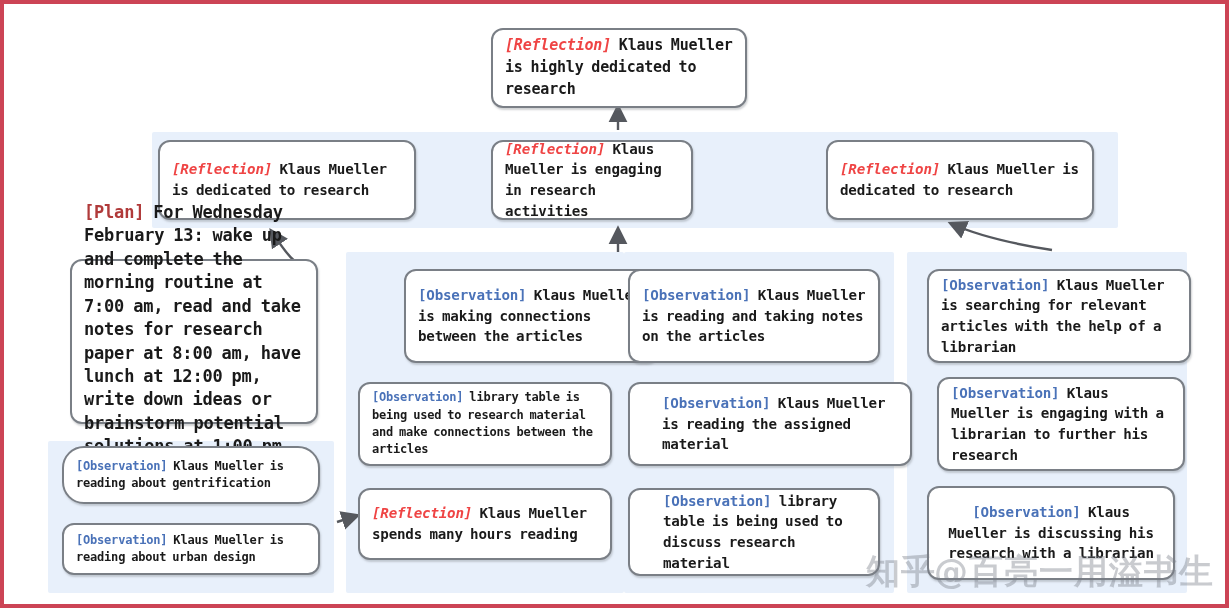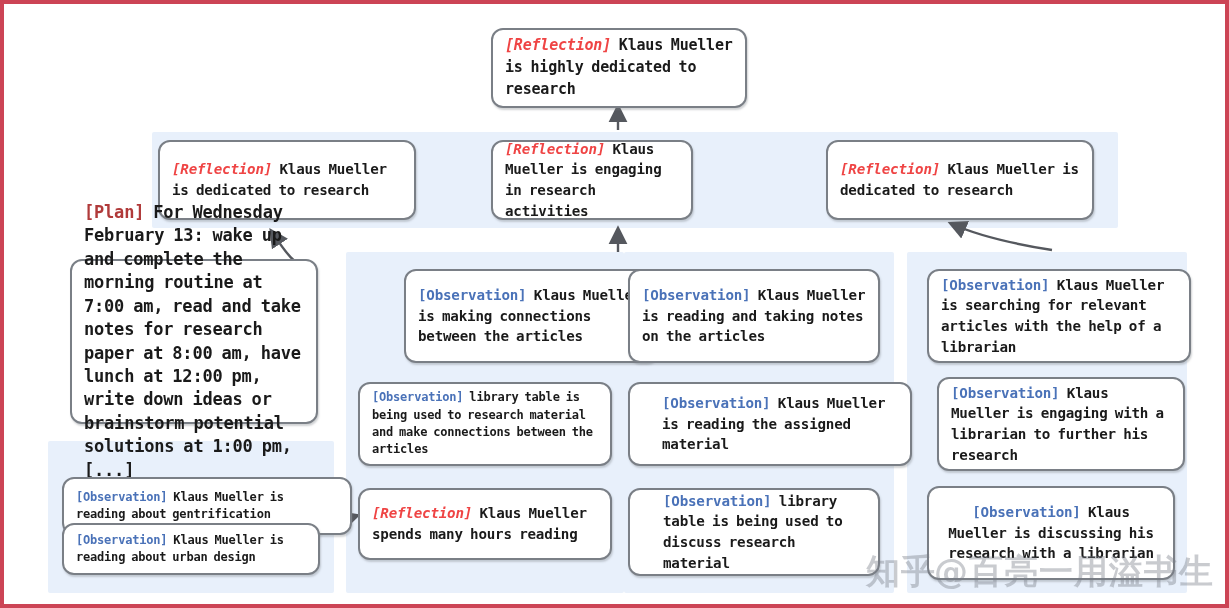--- a/index.html
+++ b/index.html
@@ -109,21 +109,21 @@
   </div>
 
   <div class="node fs14" style="left:822px; top:136px; width:268px; height:80px;">
     <span class="txt"><span class="tag-reflection">[Reflection]</span><span> Klaus Mueller is dedicated to research</span></span>
   </div>
 
   <div class="node fs11" style="left:66px; top:255px; width:248px; height:165px;">
     <span class="txt"><span class="tag-plan">[Plan]</span><span> For Wednesday February 13: wake up and complete the morning routine at 7:00 am, read and take notes for research paper at 8:00 am, have lunch at 12:00 pm, write down ideas or brainstorm potential solutions at 1:00 pm, [...]</span></span>
   </div>
 
-  <div class="node fs12" style="left:58px; top:473px; width:290px; height:58px;">
+  <div class="node fs12" style="left:58px; top:442px; width:258px; height:58px;border-radius:22px;">
     <span class="txt"><span class="tag-observation">[Observation]</span><span> Klaus Mueller is reading about gentrification</span></span>
   </div>
 
   <div class="node fs12" style="left:58px; top:519px; width:258px; height:52px;">
     <span class="txt"><span class="tag-observation">[Observation]</span><span> Klaus Mueller is reading about urban design</span></span>
   </div>
 
   <div class="node fs14" style="left:354px; top:265px; width:254px; height:94px;margin-left:46px;">
     <span class="txt"><span class="tag-observation">[Observation]</span><span> Klaus Mueller is making connections between the articles</span></span>
   </div>

